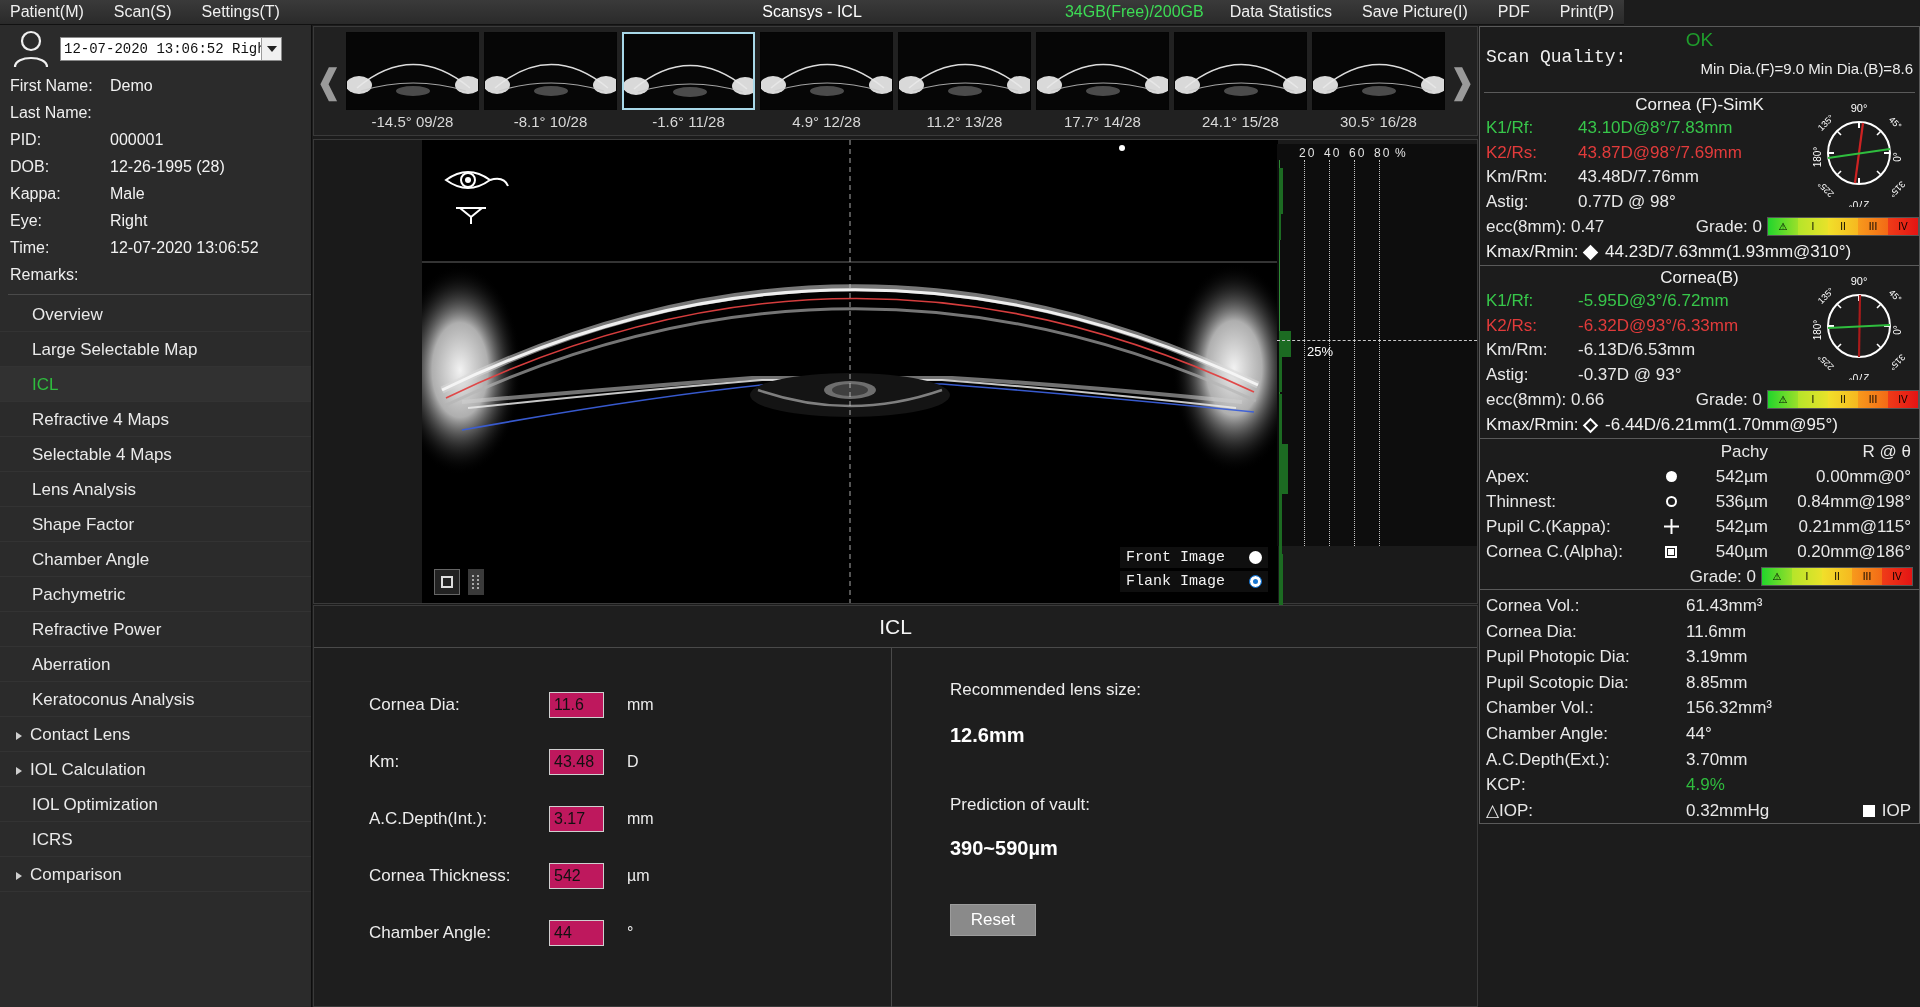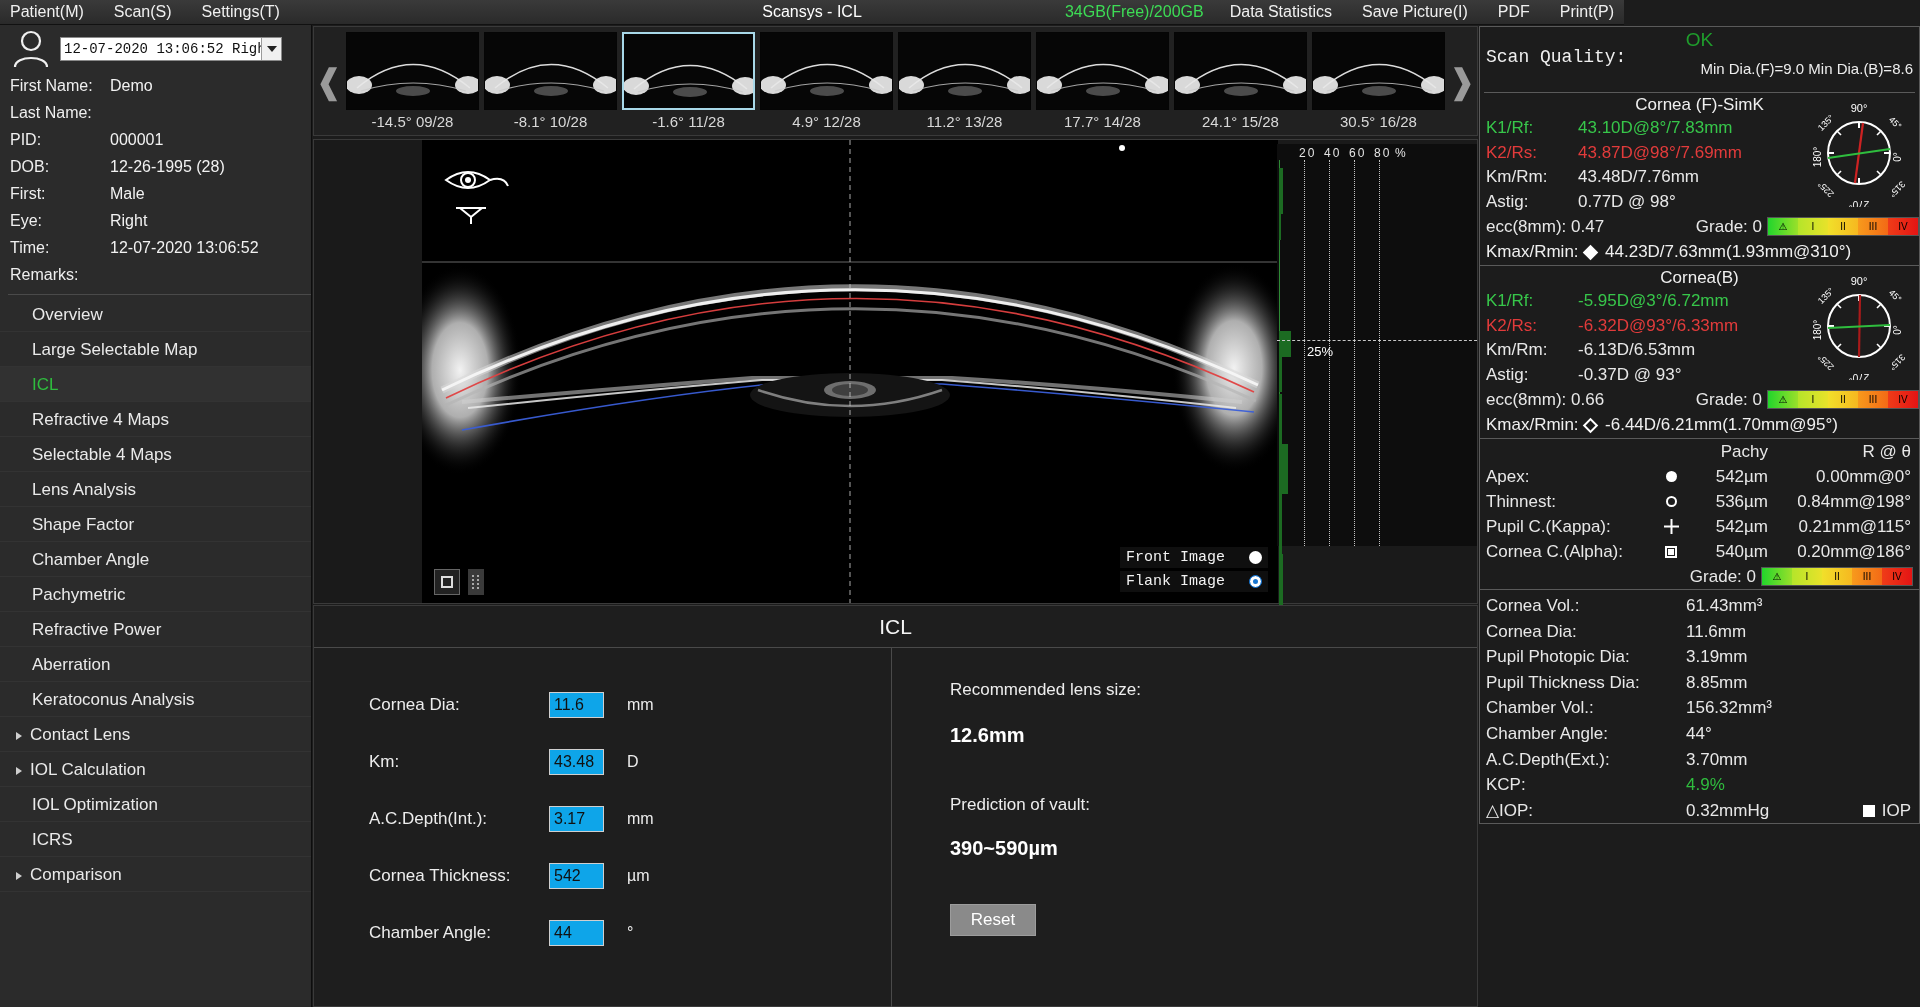--- a/index.html
+++ b/index.html
@@ -135,21 +135,21 @@
   .icl-title {
     height:42px; line-height:42px; text-align:center; font-size:21px;
     color:#f5f5f5; border-bottom:1px solid #4a4a4a;
   }
   .icl-body { display:flex; height:359px; }
   .icl-left { width:578px; border-right:1px solid #4a4a4a; padding:28px 0 0 0; }
   .icl-right { flex:1; padding:32px 0 0 58px; }
   .frow { display:flex; align-items:center; height:57px; padding-left:55px; }
   .frow .flbl { width:180px; flex:0 0 180px; font-size:17px; color:#ededed; }
   .ftxt {
-    width:55px; height:26px; background:#0ea5e9; color:#111; font-size:16px;
+    width:55px; height:26px; background:#be185d; color:#111; font-size:16px;
     border:1px solid #cfcfcf; padding-left:4px; line-height:24px;
   }
   .funit { margin-left:23px; font-size:16px; color:#ededed; }
   .rlbl { font-size:17px; color:#ededed; }
   .rval { font-size:20px; font-weight:bold; color:#ffffff; }
   .resetbtn {
     width:86px;height:32px;background:#8a8a8a;color:#fff;font-size:17px;
     display:flex;align-items:center;justify-content:center;border:1px solid #9c9c9c;cursor:pointer;
   }
 
@@ -252,21 +252,21 @@
       </div>
       <div class="info-row">
         <div class="k">PID:</div>
         <div class="v">000001</div>
       </div>
       <div class="info-row">
         <div class="k">DOB:</div>
         <div class="v">12-26-1995  (28)</div>
       </div>
       <div class="info-row">
-        <div class="k">First:</div>
+        <div class="k">Kappa:</div>
         <div class="v">Male</div>
       </div>
       <div class="info-row">
         <div class="k">Eye:</div>
         <div class="v">Right</div>
       </div>
       <div class="info-row">
         <div class="k">Time:</div>
         <div class="v">12-07-2020 13:06:52</div>
       </div>
@@ -783,21 +783,21 @@
       </div>
       <div class="srow">
         <div class="sk">Cornea Dia:</div>
         <div class="sv">11.6mm</div>
       </div>
       <div class="srow">
         <div class="sk">Pupil Photopic Dia:</div>
         <div class="sv">3.19mm</div>
       </div>
       <div class="srow">
-        <div class="sk">Pupil Thickness Dia:</div>
+        <div class="sk">Pupil Scotopic Dia:</div>
         <div class="sv">8.85mm</div>
       </div>
       <div class="srow">
         <div class="sk">Chamber Vol.:</div>
         <div class="sv">156.32mm³</div>
       </div>
       <div class="srow">
         <div class="sk">Chamber Angle:</div>
         <div class="sv">44°</div>
       </div>

